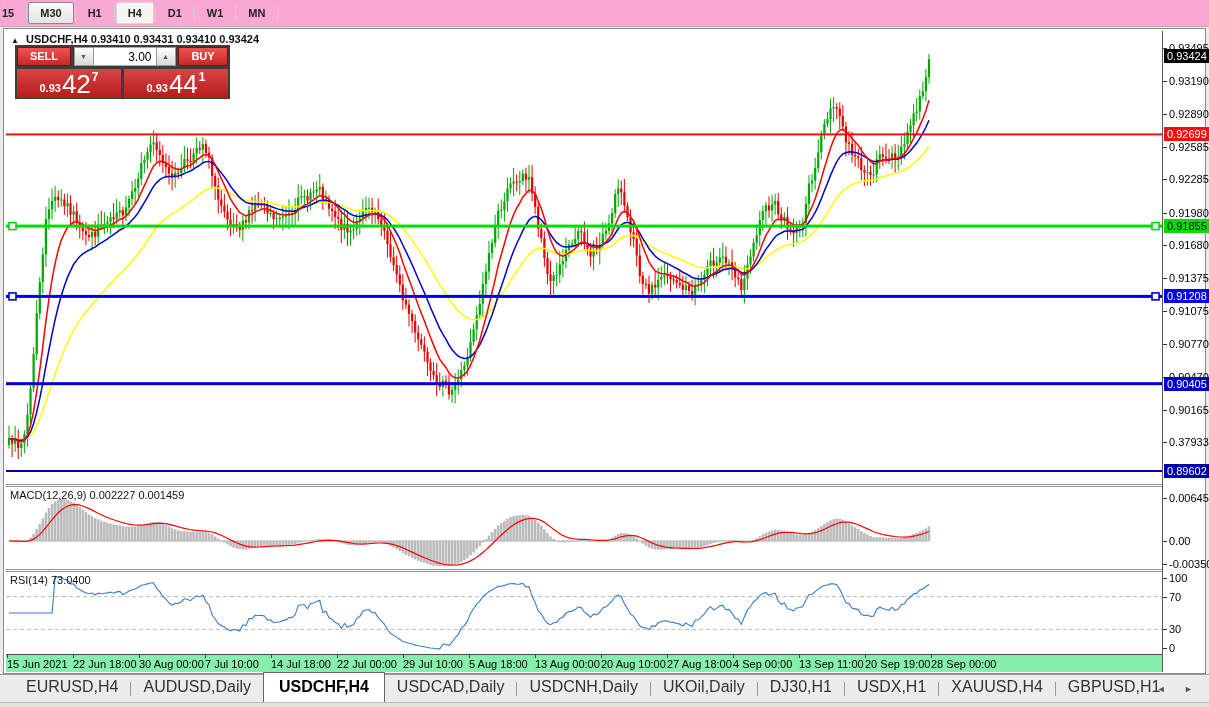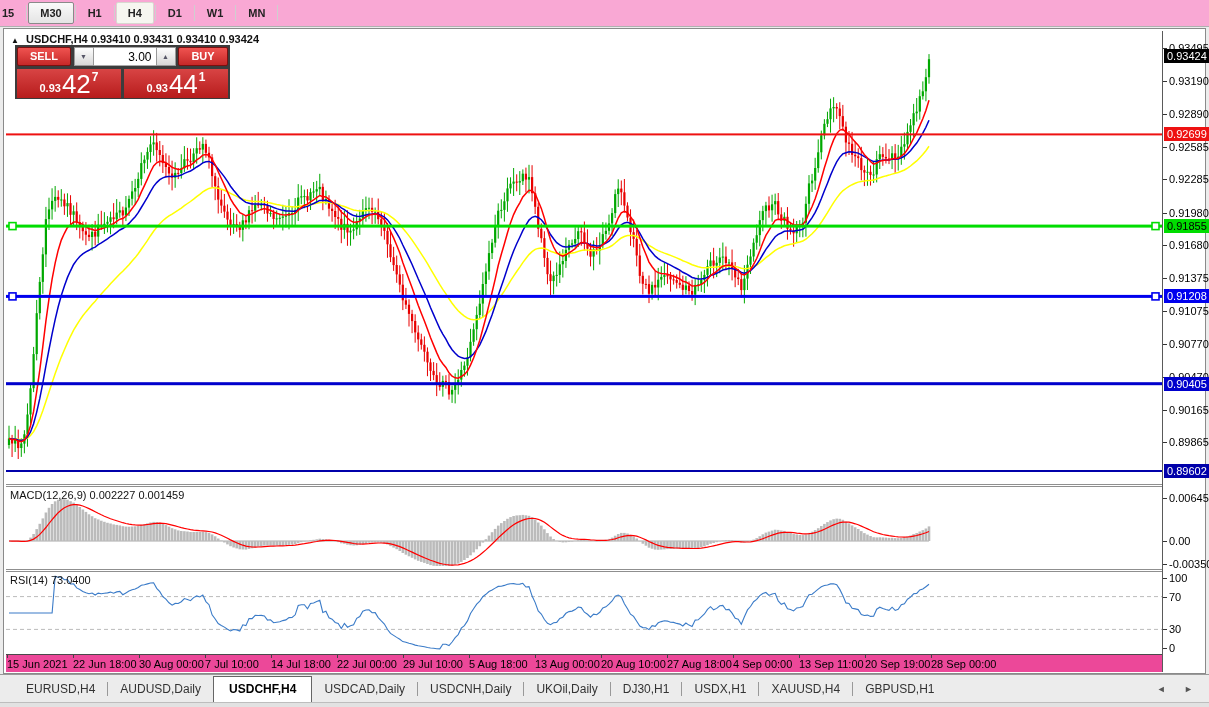--- a/index.html
+++ b/index.html
@@ -21,21 +21,21 @@
   .plotcol{position:absolute;left:2px;top:2px;width:1156px;height:641px;}
   .pane{position:absolute;left:0;width:1156px;}
   .splitter{position:absolute;left:2px;right:0;height:3px;background:#fff;
     border-top:1px solid #8f8f8f;border-bottom:1px solid #8f8f8f;}
   .axiscol{position:absolute;left:1158px;top:2px;right:0;height:641px;background:#fff;
     border-left:1px solid #5a5a5a;font-size:11px;color:#000;padding-left:36px;}
   .axtick{position:absolute;left:0;width:4px;height:1px;background:#333;}
   .axlab{position:absolute;left:6px;height:13px;line-height:13px;white-space:nowrap;}
   .pricebox{position:absolute;left:1px;height:14px;line-height:14px;padding:0 3px;font-size:11px;
     white-space:nowrap;z-index:3;}
-  .xaxis{position:absolute;left:2px;right:0;height:18px;background:#ec4899;border-top:1px solid #4a4a4a;}
+  .xaxis{position:absolute;left:2px;right:0;height:18px;background:#86efac;border-top:1px solid #4a4a4a;}
   .xlab{position:absolute;top:3px;font-size:11px;color:#000;white-space:nowrap;}
   .xtick{position:absolute;top:0;width:1px;height:3px;background:#444;}
 
   
   .chartheader{position:absolute;left:5px;top:2px;font-size:11px;font-weight:bold;color:#111;
     white-space:nowrap;z-index:5;}
   .chartheader .arr{font-size:8px;margin-right:4px;}
   .tpanel{position:absolute;left:9px;top:14px;width:215px;height:54px;background:#3c3c3c;
     padding:2px;z-index:6;}
   .tp-row1{display:flex;height:19px;align-items:flex-end;}
@@ -55,21 +55,21 @@
   .tp-pfx{font-size:11px;font-weight:bold;margin-bottom:3px;}
   .tp-big{font-size:26px;line-height:26px;margin:0 1px;}
   .tp-sup{font-size:12px;font-weight:bold;align-self:flex-start;margin-top:1px;}
 
   .indlabel{position:absolute;left:4px;top:2px;font-size:11px;color:#111;z-index:4;white-space:nowrap;}
 
   
   .tabbar{position:absolute;left:0;top:674px;width:1209px;height:28px;background:#ececec;
     border-top:1px solid #9a9a9a;display:flex;align-items:flex-end;}
   .tabs{display:flex;align-items:flex-end;margin-left:14px;height:100%;}
-  .tab{font-size:12px;color:#333;padding:5px 12px 6px;white-space:nowrap;cursor:default;margin-top:28px;}
+  .tab{font-size:16px;color:#333;padding:5px 12px 6px;white-space:nowrap;cursor:default;margin-top:28px;}
   .tab.active{background:#fff;border:1px solid #666;border-bottom:1px solid #fff;
     font-weight:bold;color:#000;padding:5px 15px 6px;margin-bottom:-1px;}
   .tabsep{width:1px;height:14px;background:#999;margin-bottom:6px;}
   .tabarrows{position:absolute;right:8px;top:9px;font-size:9px;color:#555;letter-spacing:8px;}
   .bottomstrip{position:absolute;left:0;top:702px;width:1209px;height:5px;background:#e2e2e2;
     border-top:1px solid #bdbdbd;}
 </style>
 </head>
 <body>
 
@@ -1129,21 +1129,21 @@
       <div class="axlab" style="top:241px">0.91375</div>
       <div class="axtick" style="top:280px"></div>
       <div class="axlab" style="top:274px">0.91075</div>
       <div class="axtick" style="top:313px"></div>
       <div class="axlab" style="top:307px">0.90770</div>
       <div class="axtick" style="top:346px"></div>
       <div class="axlab" style="top:340px">0.90470</div>
       <div class="axtick" style="top:379px"></div>
       <div class="axlab" style="top:373px">0.90165</div>
       <div class="axtick" style="top:411px"></div>
-      <div class="axlab" style="top:405px">0.89865</div>
+      <div class="axlab" style="top:405px">0.37933</div>
       <div class="pricebox" style="top:96px;background:#EE1111;color:#ffffff">0.92699</div>
       <div class="pricebox" style="top:188px;background:#00DD00;color:#000000">0.91855</div>
       <div class="pricebox" style="top:258px;background:#0000EE;color:#ffffff">0.91208</div>
       <div class="pricebox" style="top:346px;background:#0000CC;color:#ffffff">0.90405</div>
       <div class="pricebox" style="top:433px;background:#0000AA;color:#ffffff">0.89602</div>
       <div class="pricebox" style="top:18px;background:#000000;color:#ffffff;z-index:4">0.93424</div>
       <div class="axtick" style="top:467px"></div>
       <div class="axlab" style="top:461px">0.006451</div>
       <div class="axtick" style="top:510px"></div>
       <div class="axlab" style="top:504px">0.00</div>

